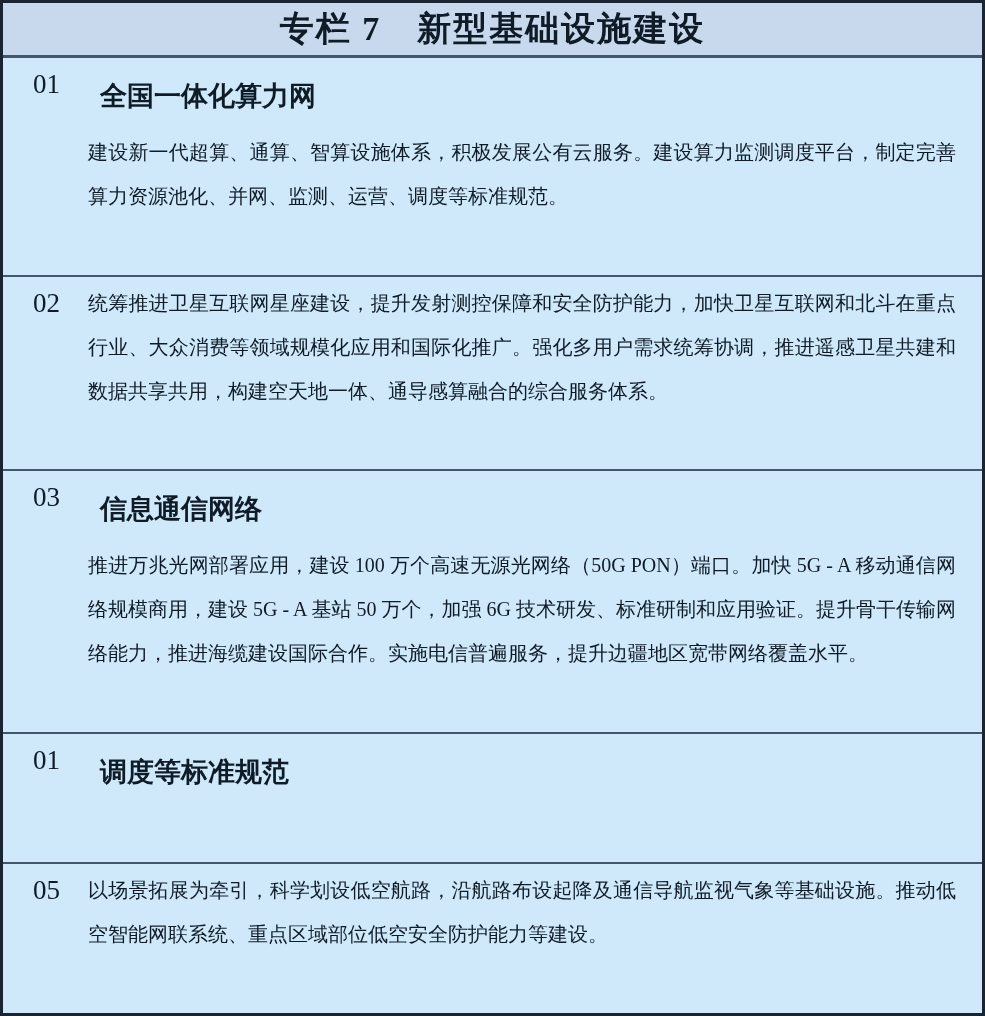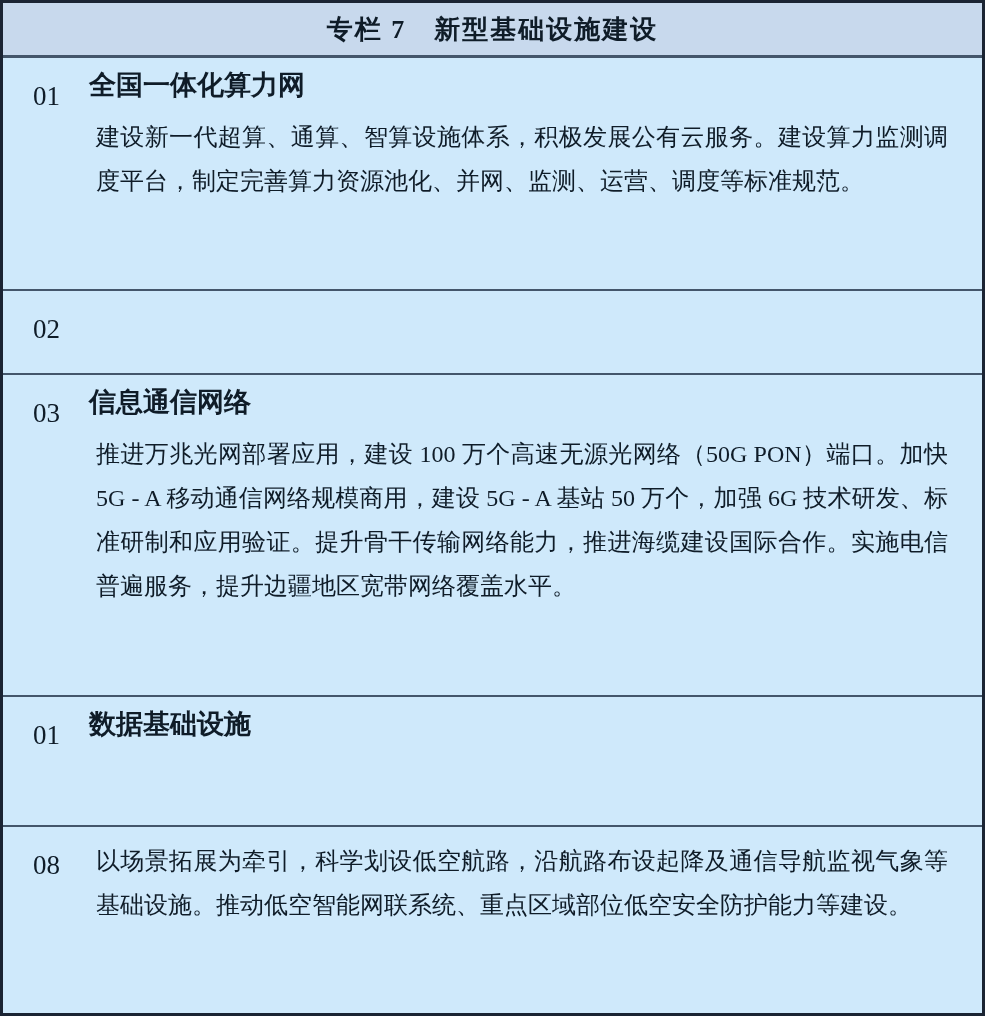--- a/index.html
+++ b/index.html
@@ -23,50 +23,50 @@
     flex: none;
     background: #c8d9ed;
     border-bottom: 3px solid #44566b;
     height: 52px;
     display: flex;
     align-items: center;
     justify-content: center;
   }
   .title {
     font-weight: bold;
-    font-size: 26px;
+    font-size: 34px;
     letter-spacing: 2px;
     white-space: pre;
   }
   .row {
     position: relative;
     box-sizing: border-box;
     padding: 4px 26px 4px 85px;
     border-bottom: 2px solid #44566b;
     flex: 1 0 auto;
   }
   .row:last-child {
     border-bottom: none;
   }
   .num {
     position: absolute;
     left: 30px;
-    top: 16px;
+    top: 4px;
     font-size: 27px;
     line-height: 44px;
   }
   .heading {
-    margin: 1px;
+    margin: 12px;
     font-size: 27px;
     font-weight: bold;
     line-height: 44px;
   }
   .body-text {
-    margin: 8px;
-    font-size: 24px;
+    margin: 0;
+    font-size: 20px;
     line-height: 44px;
     text-align: justify;
   }
 </style>
 </head>
 <body>
 
 <div class="panel">
 
   <div class="title-bar">
@@ -74,31 +74,32 @@
   </div>
 
   <section class="row">
     <span class="num">01</span>
     <h2 class="heading">全国一体化算力网</h2>
     <p class="body-text">建设新一代超算、通算、智算设施体系，积极发展公有云服务。建设算力监测调度平台，制定完善算力资源池化、并网、监测、运营、调度等标准规范。</p>
   </section>
 
   <section class="row">
     <span class="num">02</span>
+    <p class="body-text">统筹推进卫星互联网星座建设，提升发射测控保障和安全防护能力，加快卫星互联网和北斗在重点行业、大众消费等领域规模化应用和国际化推广。强化多用户需求统筹协调，推进遥感卫星共建和数据共享共用，构建空天地一体、通导感算融合的综合服务体系。</p>
   </section>
 
   <section class="row">
     <span class="num">03</span>
     <h2 class="heading">信息通信网络</h2>
     <p class="body-text">推进万兆光网部署应用，建设 100 万个高速无源光网络（50G PON）端口。加快 5G - A 移动通信网络规模商用，建设 5G - A 基站 50 万个，加强 6G 技术研发、标准研制和应用验证。提升骨干传输网络能力，推进海缆建设国际合作。实施电信普遍服务，提升边疆地区宽带网络覆盖水平。</p>
   </section>
 
   <section class="row">
     <span class="num">01</span>
-    <h2 class="heading">数据基础设施</h2>
+    <h2 class="heading">调度等标准规范</h2>
   </section>
 
   <section class="row">
-    <span class="num">08</span>
+    <span class="num">05</span>
     <p class="body-text">以场景拓展为牵引，科学划设低空航路，沿航路布设起降及通信导航监视气象等基础设施。推动低空智能网联系统、重点区域部位低空安全防护能力等建设。</p>
   </section>
 
 </div>
 
 </body></html>

